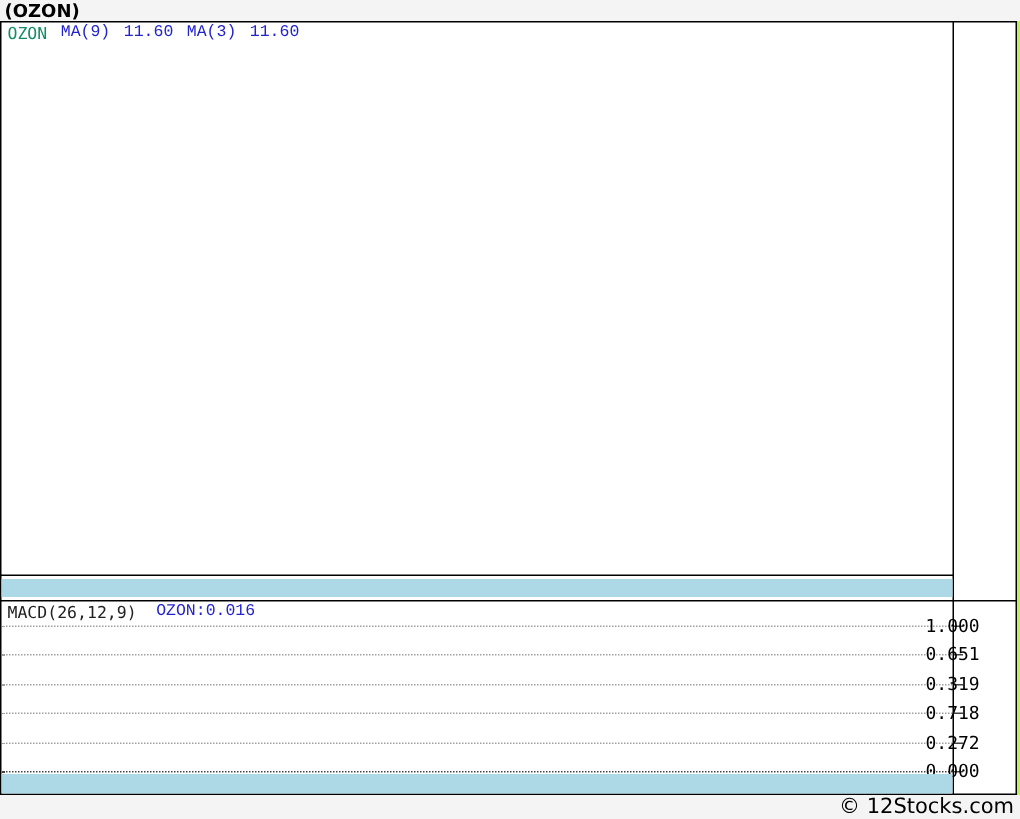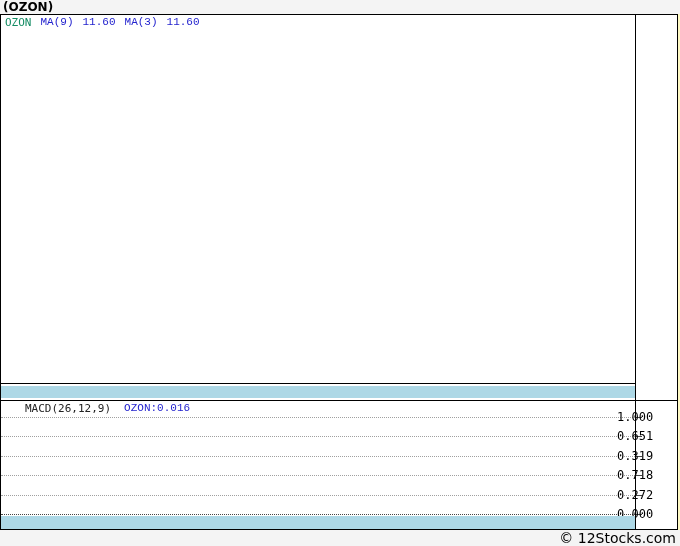--- a/index.html
+++ b/index.html
@@ -1,18 +1,18 @@
 <!DOCTYPE html>
 <html><head>
 <meta charset="utf-8">
 <style>
   html,body{margin:0;padding:0;}
   body{width:680px;height:546px;overflow:hidden;background:#F4F4F4;
        font-family:"DejaVu Sans", sans-serif;}
-  .stage{position:relative;width:680px;height:546px;background:#fef9c3;}
+  .stage{position:relative;width:680px;height:546px;background:#bef264;}
 
   
   .titlebar{position:absolute;left:0;top:0;width:680px;height:14px;background:#F4F4F4;}
   .title{position:absolute;left:3px;top:0;height:14px;line-height:15px;
          font-size:12px;font-weight:bold;color:#000;}
 
   
   .frame{position:absolute;left:0;top:14px;width:678px;height:516px;
          background:#FFFFFF;border:1px solid #000;box-sizing:border-box;}
 
@@ -23,21 +23,21 @@
 
   
   .band{position:absolute;left:1px;width:634px;background:#ADD8E6;}
   .band1{top:386px;height:12px;}
   .band2{top:516px;height:13px;}
 
   
   .legend{position:absolute;left:5px;top:16px;height:13px;display:flex;gap:9px;
           font-family:"DejaVu Sans Mono", monospace;font-size:11px;line-height:13px;white-space:nowrap;}
   .macd-legend{position:absolute;left:5px;top:402px;height:13px;display:flex;gap:13px;
-          font-family:"DejaVu Sans Mono", monospace;font-size:11px;line-height:13px;white-space:nowrap;margin-left:20px;}
+          font-family:"DejaVu Sans Mono", monospace;font-size:11px;line-height:13px;white-space:nowrap;}
   .green{color:#148C64;text-align:right;}
   .blue{color:#2323CE;font-family:Liberation Mono, monospace;}
   .dark{color:#222222;}
 
   
   .grid{position:absolute;left:1px;width:634px;height:0;border-top:1px dotted #A0A0A0;}
   .grid.zero{border-top:1px dotted #444444;}
 
   
   .tick{position:absolute;left:636px;width:6px;height:1px;background:#444444;}

